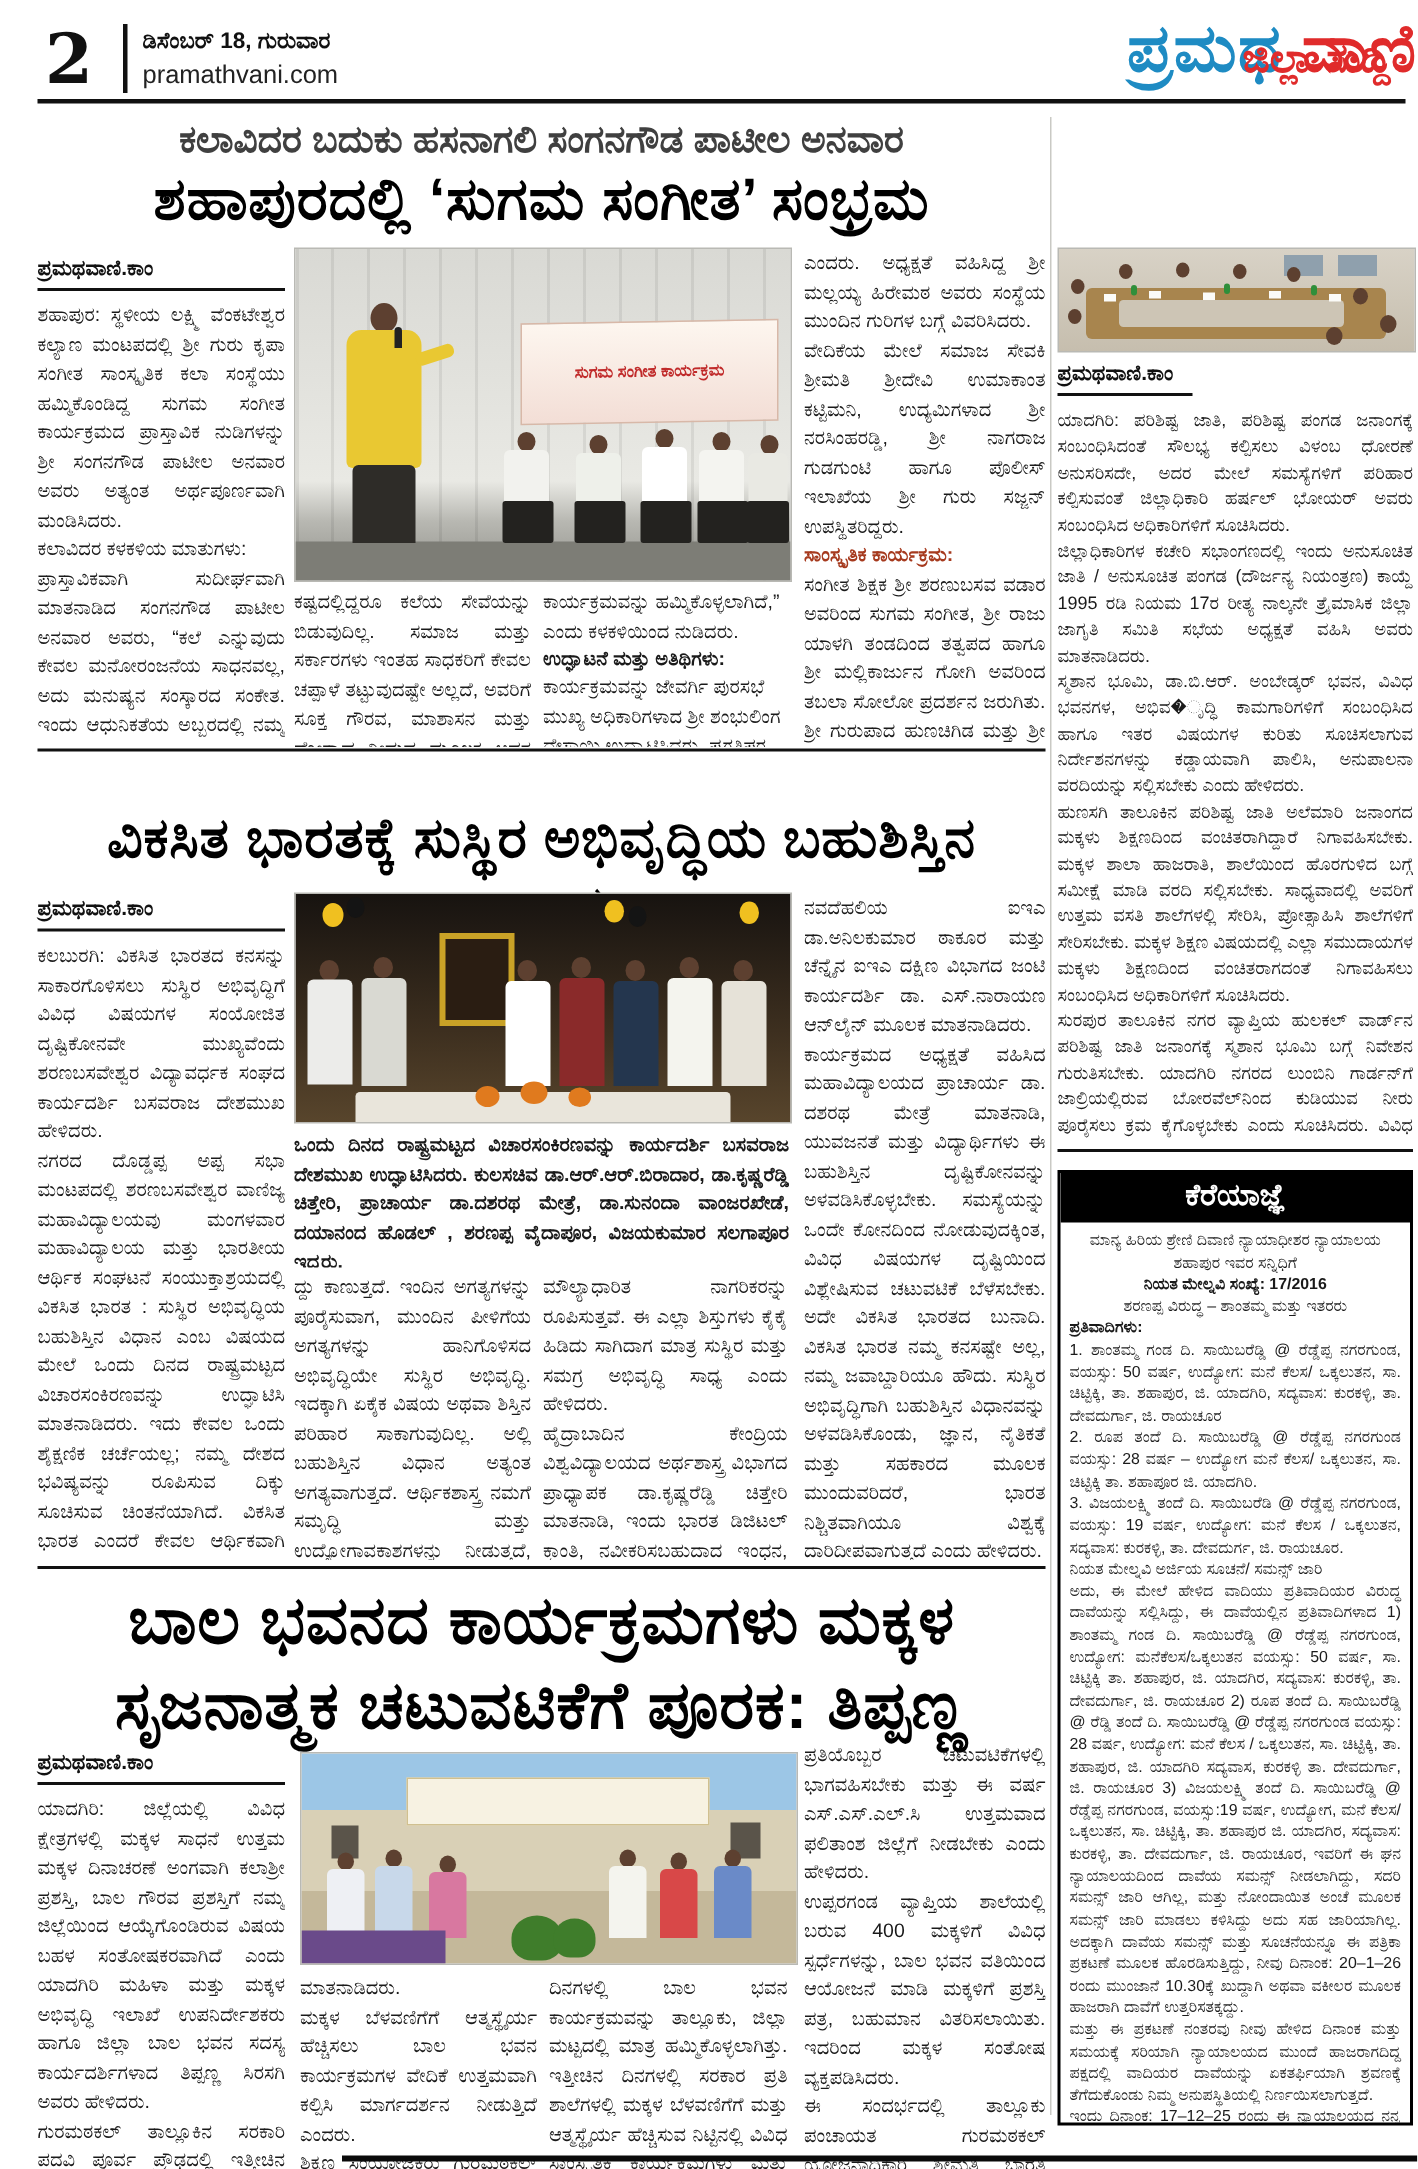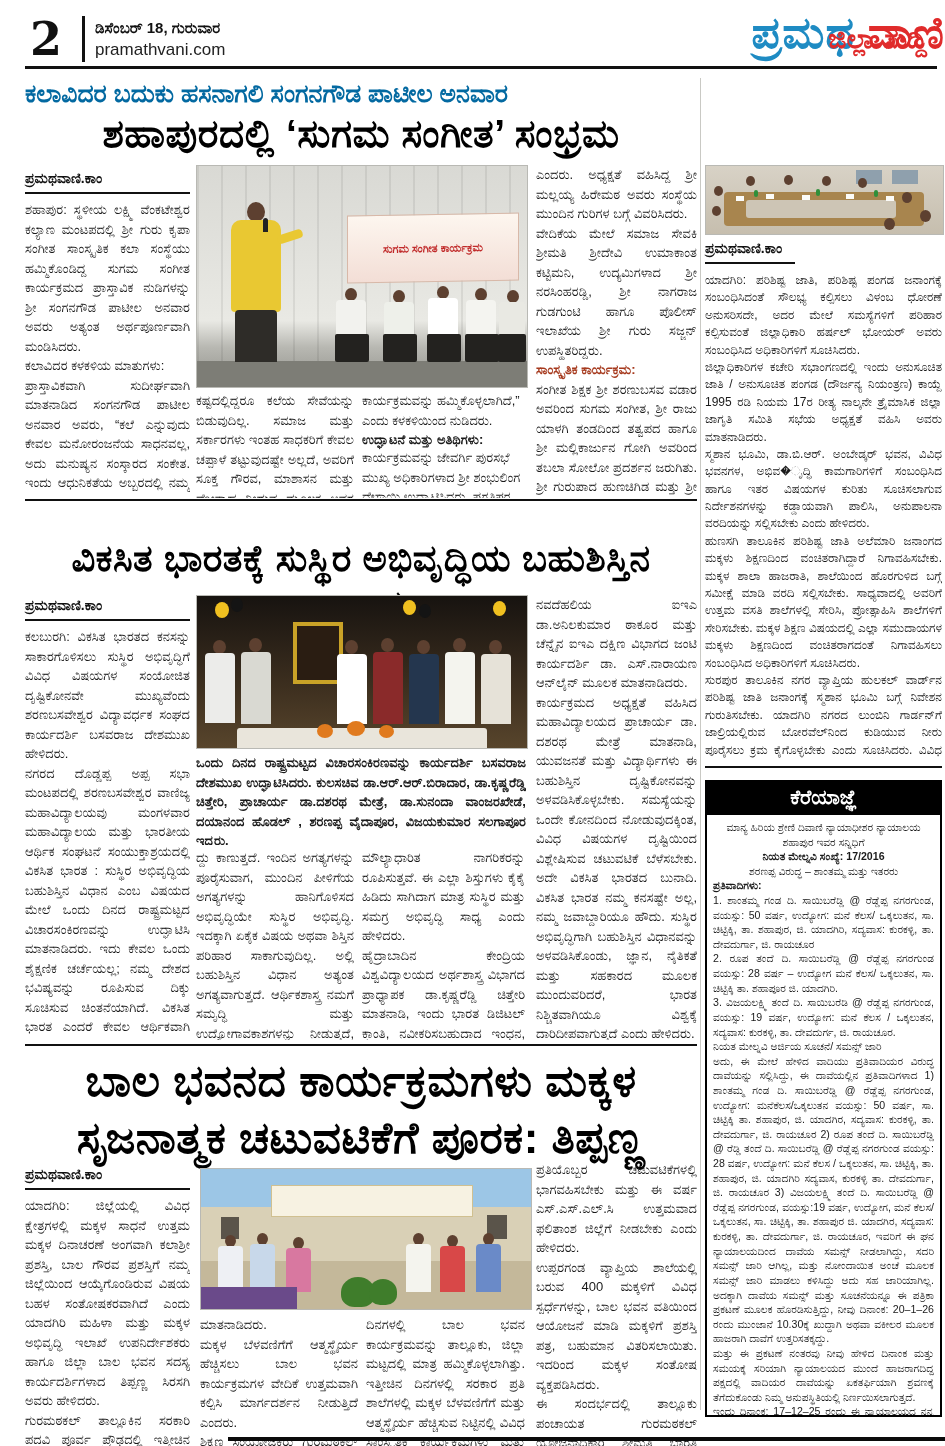--- a/index.html
+++ b/index.html
@@ -12,21 +12,21 @@
   .hdr-bar{width:3px;height:46px;background:#111;}
   .hdr-date{font-size:15px;font-weight:bold;color:#111;}
   .hdr-site{font-size:17px;color:#222;}
   .masthead{font-size:44px;font-weight:bold;text-align:right;letter-spacing:1px;}
   .mh-blue{color:#1e8bc3;}
   .mh-red{color:#e02b2b;}
   .section-label{font-size:27px;font-weight:bold;color:#e02b2b;}
   .rule{background:#111;}
 
   
-  .kicker{font-weight:bold;color:#0369a1;line-height:1.25;}
+  .kicker{font-weight:bold;text-align:center;color:#404040;line-height:1.25;}
   .headline{font-weight:bold;text-align:center;color:#000;line-height:1.25;letter-spacing:.5px;}
   .byline{font-size:14px;font-weight:bold;color:#111;}
   .byline-rule{height:2px;background:#111;}
   .bodytext{font-size:13px;line-height:1.5;text-align:justify;white-space:pre-line;overflow:hidden;}
   .bodytext.small{font-size:12px;line-height:1.45;}
   .caption{font-size:13px;font-weight:bold;line-height:1.5;text-align:justify;overflow:hidden;}
   .sub-bold{font-weight:bold;}
   .sub-red{font-weight:bold;color:#a63a1e;}
 
   

